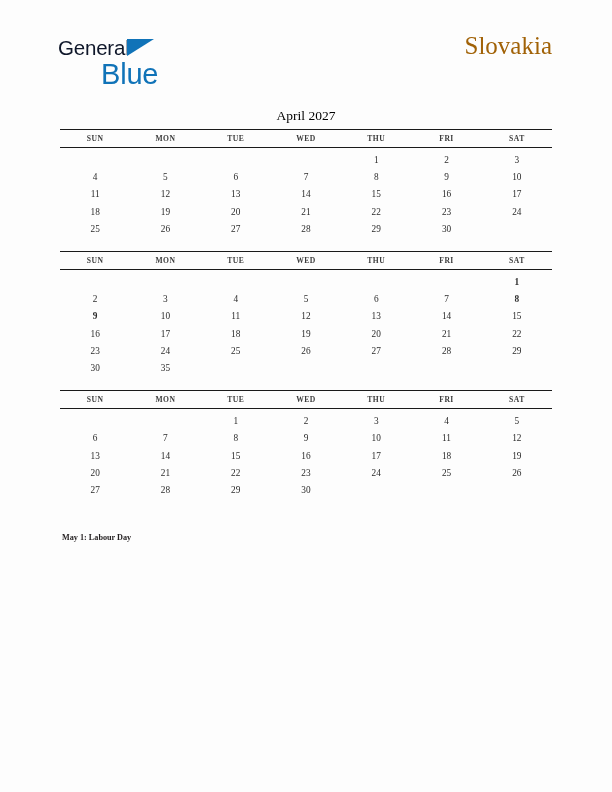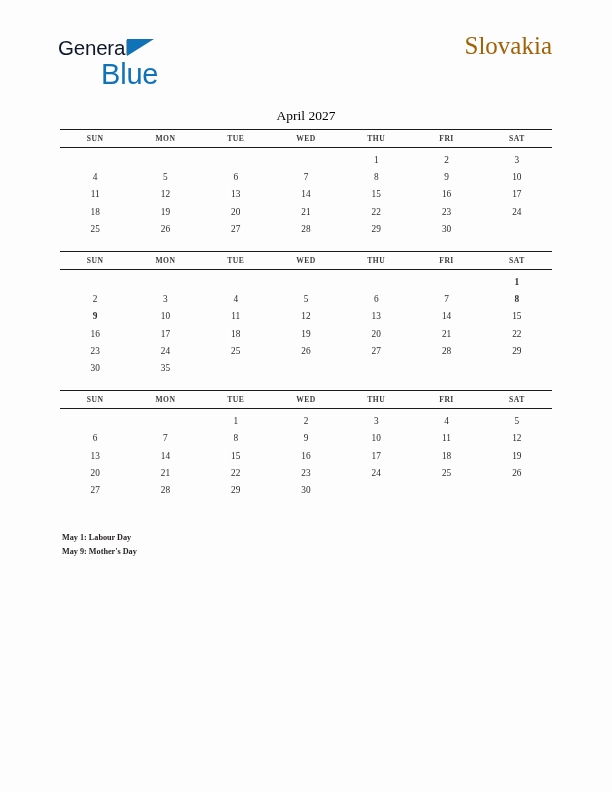--- a/index.html
+++ b/index.html
@@ -363,14 +363,13 @@
             <td></td>
             <td></td>
           </tr>
         </tbody>
       </table>
     </div>
   </div>
 
 <div class="notes">
     <div class="note-line">May 1: Labour Day</div>
-    <div class="note-line">May 9: Mother's Day</div>
   </div>
 
 </body></html>

